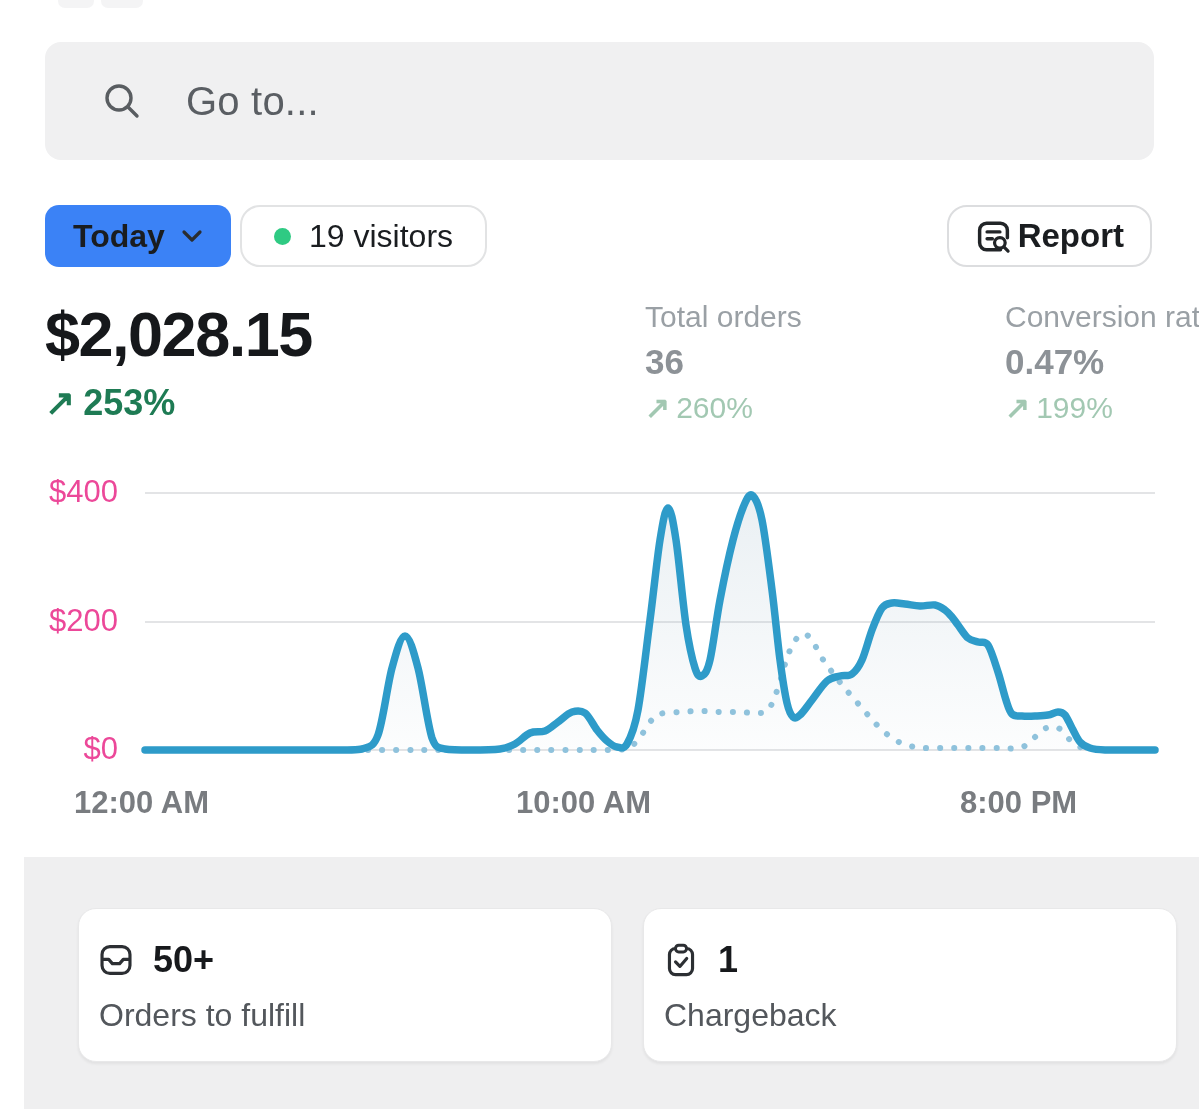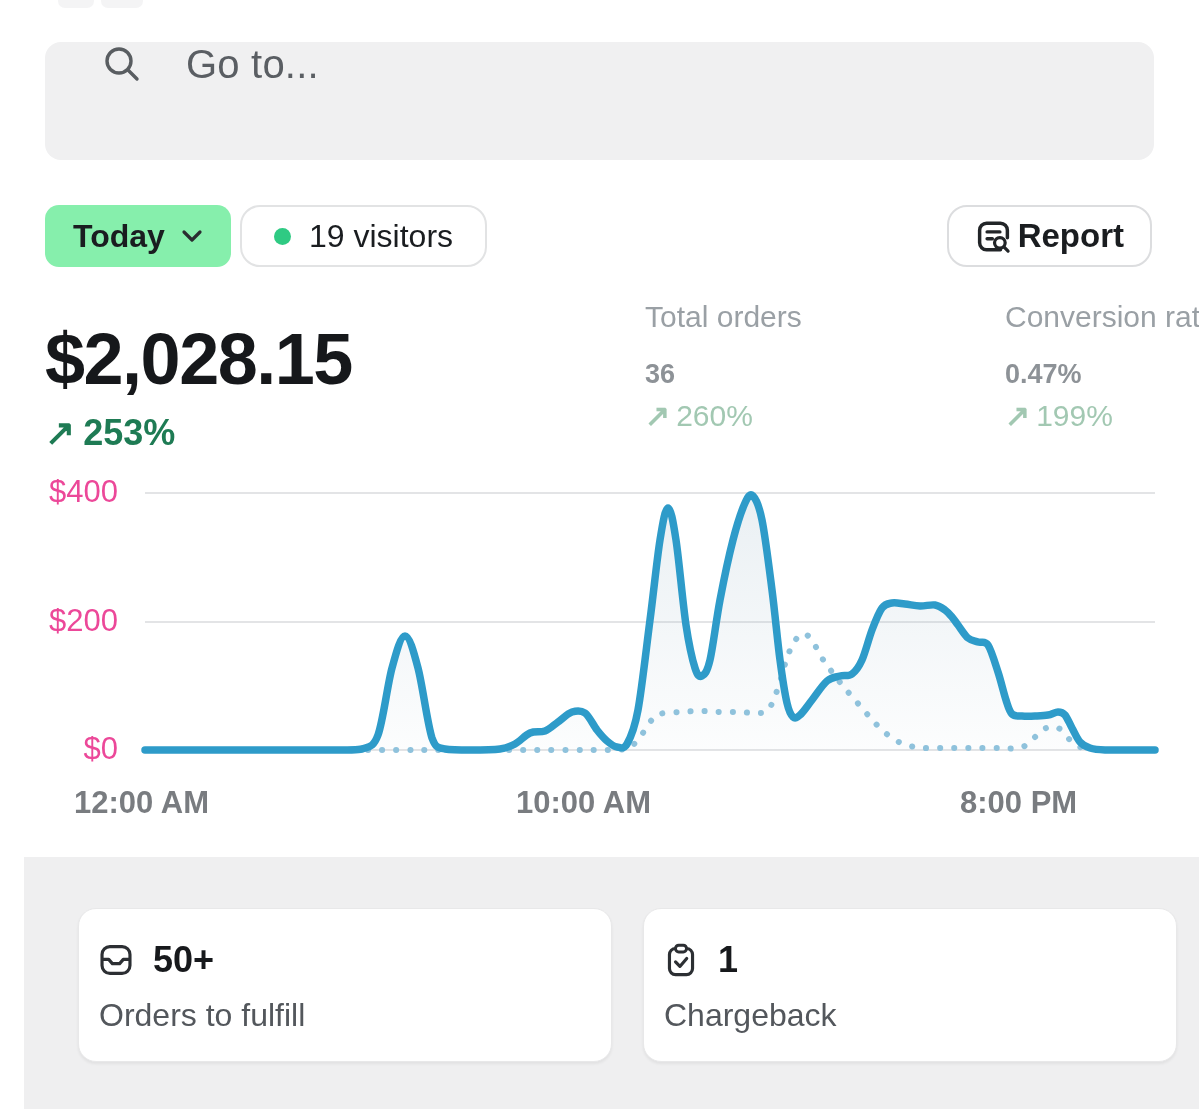--- a/index.html
+++ b/index.html
@@ -14,57 +14,57 @@
   }
   
   .top-pill { position: absolute; top: 0; height: 8px; background: #f4f4f5; border-radius: 0 0 7px 7px; }
   .top-pill.a { left: 58px; width: 36px; }
   .top-pill.b { left: 101px; width: 42px; }
 
   
   .searchbar {
     position: absolute; left: 45px; top: 42px; width: 1109px; height: 118px;
     background: #f0f0f1; border-radius: 16px;
-    display: flex; align-items: flex-start; cursor: pointer;
+    display: flex; align-items: center; cursor: pointer;
   }
   .searchbar .mag { margin-left: 55px; display: block; }
   .searchbar .ph { margin-left: 42px; font-size: 40px; color: #5a5e63; letter-spacing: 0.2px; }
 
   
   .toolbar { position: absolute; left: 0; top: 205px; width: 1199px; height: 62px; }
   .btn-today {
     position: absolute; left: 45px; top: 0; height: 62px; padding: 0 28px;
-    background: #86efac; border: none; border-radius: 14px;
+    background: #3b82f6; border: none; border-radius: 14px;
     display: flex; align-items: center; gap: 16px; cursor: pointer;
     font-family: inherit; font-size: 32px; font-weight: 600; color: #1a1d20;
   }
   .pill-visitors {
     position: absolute; left: 240px; top: 0; height: 62px; padding: 0 32px;
     background: #ffffff; border: 2px solid #e2e3e4; border-radius: 20px;
     display: flex; align-items: center; gap: 18px; cursor: pointer;
     font-size: 32px; color: #1a1d20; justify-content: space-between;
   }
   .dot { width: 17px; height: 17px; border-radius: 50%; background: #2fca83; }
   .btn-report {
     position: absolute; right: 47px; top: 0; height: 62px; padding: 0 26px;
     background: #ffffff; border: 2px solid #dcdddf; border-radius: 20px;
     display: flex; align-items: center; gap: 6px; cursor: pointer;
     font-family: inherit; font-size: 33px; font-weight: 600; color: #1a1d20;
   }
 
   
   .metric-primary { position: absolute; left: 45px; top: 298px; cursor: pointer; }
   .metric-primary .m-label { font-size: 38px; color: #1d2023; }
-  .metric-primary .m-value { margin-top: 20px; font-size: 72px; font-weight: 700; color: #16181b; letter-spacing: -1.5px; }
+  .metric-primary .m-value { margin-top: 0; font-size: 63px; font-weight: 700; color: #16181b; letter-spacing: -1.5px; }
   .metric-primary .m-delta { margin-top: 12px; font-size: 36px; font-weight: 700; color: #1e7b54; display: flex; align-items: center; gap: 8px; }
   .metric-secondary { position: absolute; top: 300px; cursor: pointer; white-space: nowrap; }
   .metric-secondary.s1 { left: 645px; }
   .metric-secondary.s2 { left: 1005px; }
   .metric-secondary .m-label { font-size: 30px; color: #9aa0a5; }
-  .metric-secondary .m-value { margin-top: 25px; font-size: 27px; font-weight: 700; color: #8d9297; }
+  .metric-secondary .m-value { margin-top: 8px; font-size: 35px; font-weight: 700; color: #8d9297; }
   .metric-secondary .m-delta { margin-top: 8px; font-size: 30px; color: #a2c8b2; display: flex; align-items: center; gap: 6px; }
   .arrow { font-weight: 700; }
 
   
   .ytick { position: absolute; left: 30px; width: 88px; text-align: right; font-size: 31px; color: #ec4899; }
   .xtick { position: absolute; font-size: 31px; color: #797c80; font-weight: bold; }
   #chart-svg { position: absolute; left: 0; top: 470px; }
 
   
   .bottom { position: absolute; left: 0; top: 857px; width: 1199px; height: 252px; background: #efeff0; margin-left: 24px; }

